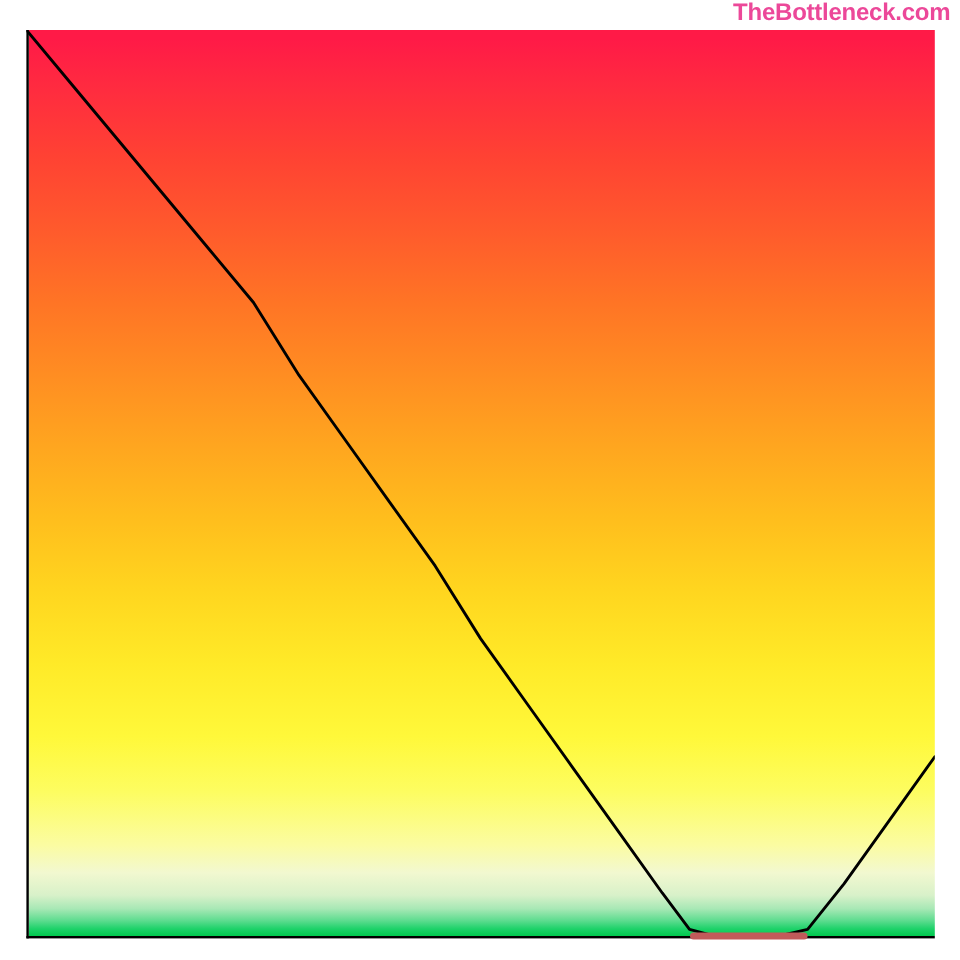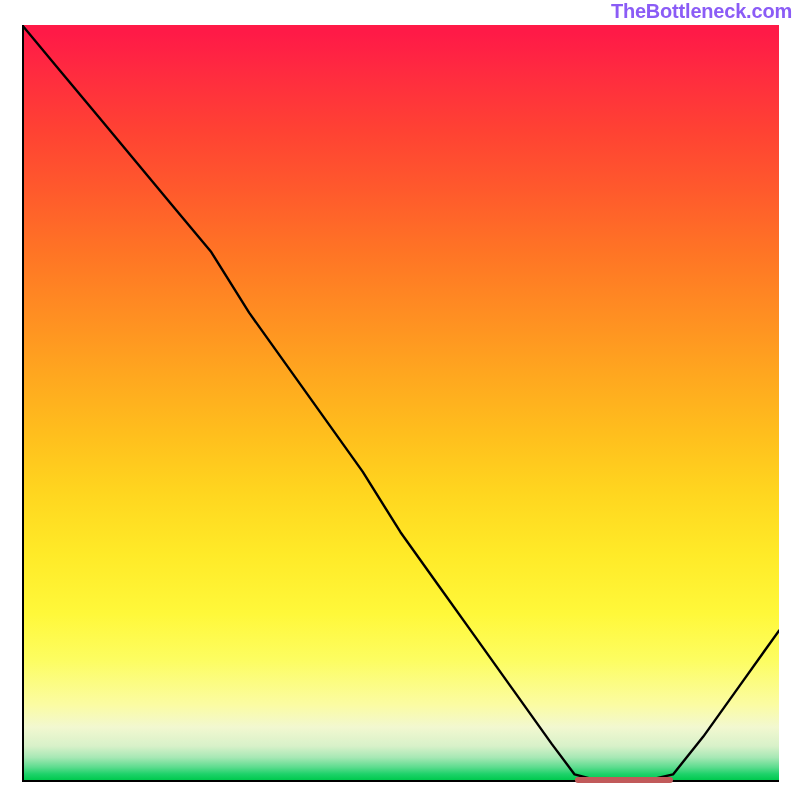--- a/index.html
+++ b/index.html
@@ -5,21 +5,21 @@
   * { margin: 0; padding: 0; box-sizing: border-box; }
   html, body { width: 800px; height: 800px; overflow: hidden; background: #fff; }
   .wrap { position: relative; width: 800px; height: 800px; }
   .attribution {
     position: absolute;
     top: 0;
     right: 8px;
     font-family: Arial, Helvetica, sans-serif;
     font-size: 20px;
     font-weight: 600;
-    color: #8b5cf6;
+    color: #ec4899;
     letter-spacing: -0.2px;
   }
   .plot {
     position: absolute;
     left: 22px;
     top: 25px;
     width: 757px;
     height: 757px;
     background: linear-gradient(to bottom,
       #ff1a47 0%,

